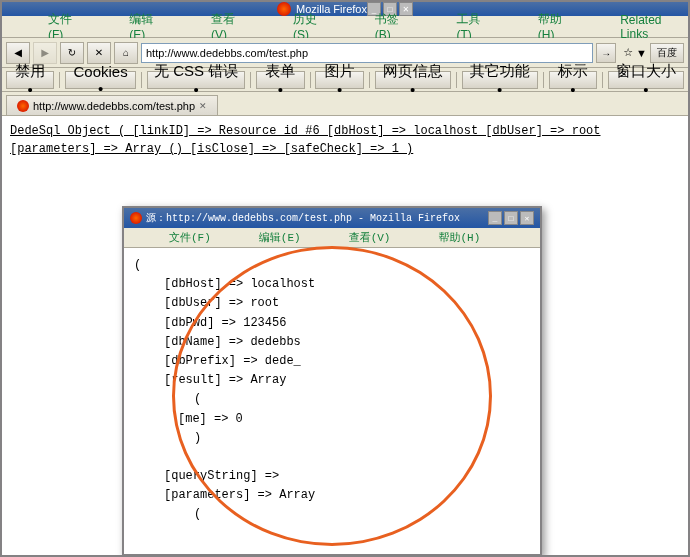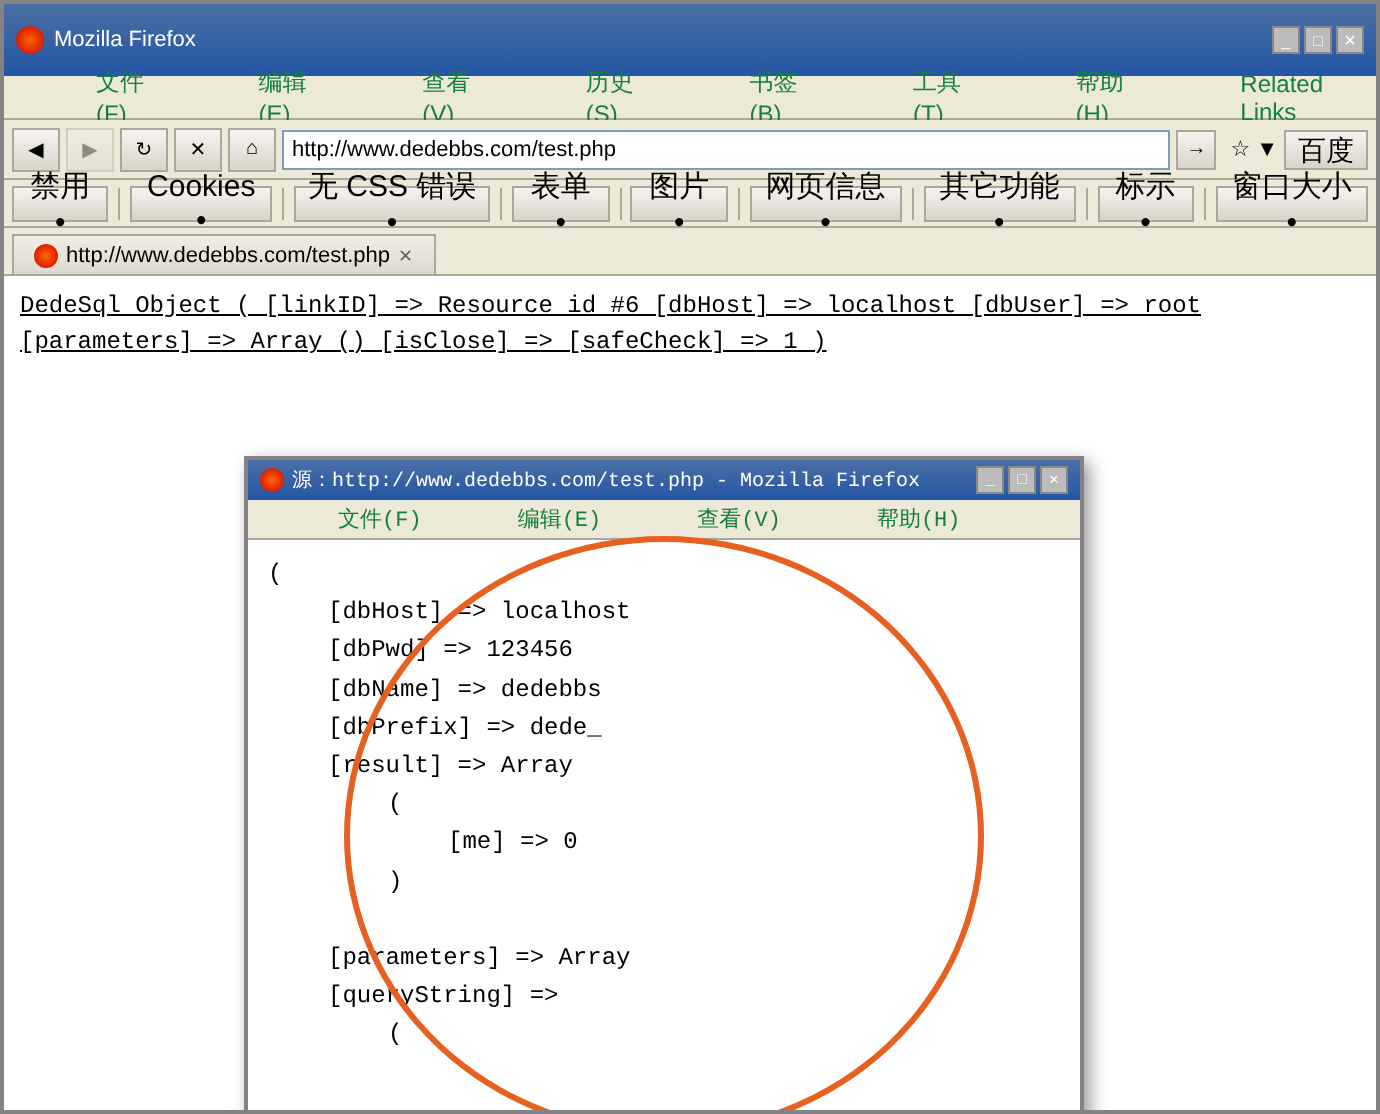--- a/index.html
+++ b/index.html
@@ -23,22 +23,22 @@
     }
 
     
     .title-bar {
       background: linear-gradient(to bottom, #4a6fa5, #2456a4);
       color: white;
       padding: 3px 6px;
       font-size: 11px;
       display: flex;
       align-items: center;
-      justify-content: space-between;
-      height: 36px;
+      justify-content: center;
+      height: 14px;
     }
     .title-bar-left {
       display: flex;
       align-items: center;
       gap: 5px;
     }
     .firefox-icon {
       width: 14px;
       height: 14px;
       background: radial-gradient(circle, #f60, #c00);
@@ -122,21 +122,21 @@
       font-size: 10px;
       cursor: pointer;
       display: flex;
       align-items: center;
       justify-content: center;
     }
     .baidu-btn {
       padding: 1px 6px;
       background: linear-gradient(to bottom, #f5f4f0, #d8d4c8);
       border: 1px solid #aca899;
-      font-size: 14px;
+      font-size: 10px;
       cursor: pointer;
       height: 20px;
     }
 
     
     .extra-toolbar {
       background: #ece9d8;
       border-bottom: 1px solid #aca899;
       padding: 1px 4px;
       display: flex;
@@ -271,21 +271,21 @@
       width: 320px;
       height: 300px;
       border: 3px solid #e86020;
       border-radius: 50%;
       pointer-events: none;
       z-index: 20;
     }
 
     .indent1 { margin-left: 30px; }
     .indent2 { margin-left: 60px; }
-    .indent3 { margin-left: 90px; }
+    .indent3 { margin-left: 44px; }
   </style>
 </head>
 <body>
 
 <div class="firefox-outer">
 
   <div class="title-bar">
     <div class="title-bar-left">
       <div class="firefox-icon"></div>
       <span class="title-bar-text">Mozilla Firefox</span>
@@ -370,29 +370,30 @@
       <div class="popup-menu-bar">
         <span class="menu-item" style="font-size:11px;padding:1px 5px;">文件(F)</span>
         <span class="menu-item" style="font-size:11px;padding:1px 5px;">编辑(E)</span>
         <span class="menu-item" style="font-size:11px;padding:1px 5px;">查看(V)</span>
         <span class="menu-item" style="font-size:11px;padding:1px 5px;">帮助(H)</span>
       </div>
 
       <div class="popup-content">
         <div class="popup-text">(</div>
         <div class="popup-text indent1">[dbHost] =&gt; localhost</div>
+        <div class="popup-text indent1">[dbUser] =&gt; root</div>
         <div class="popup-text indent1">[dbPwd] =&gt; 123456</div>
         <div class="popup-text indent1">[dbName] =&gt; dedebbs</div>
         <div class="popup-text indent1">[dbPrefix] =&gt; dede_</div>
         <div class="popup-text indent1">[result] =&gt; Array</div>
         <div class="popup-text indent2">(</div>
         <div class="popup-text indent3">[me] =&gt; 0</div>
         <div class="popup-text indent2">)</div>
         <div class="popup-text">&nbsp;</div>
+        <div class="popup-text indent1">[queryString] =&gt;</div>
         <div class="popup-text indent1">[parameters] =&gt; Array</div>
-        <div class="popup-text indent1">[queryString] =&gt;</div>
         <div class="popup-text indent2">(</div>
       </div>
 
       <div class="orange-circle"></div>
     </div>
   </div>
 </div>
 
 </body></html>

